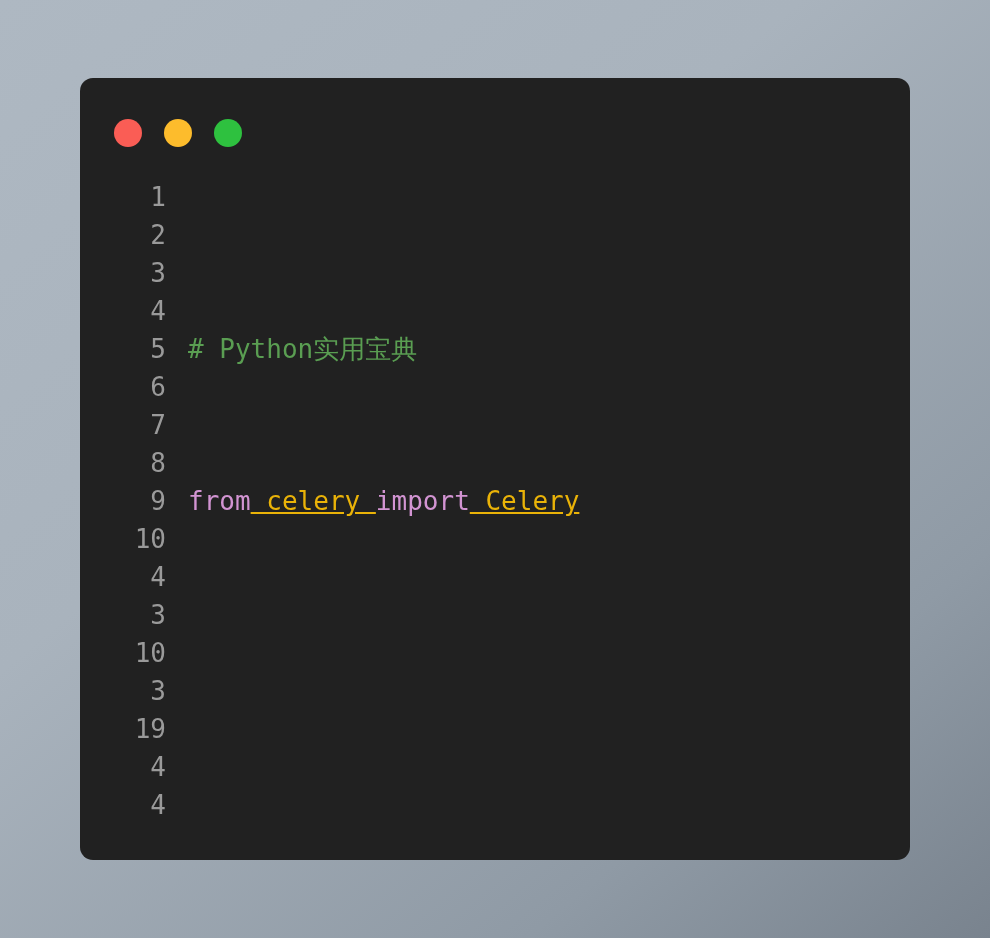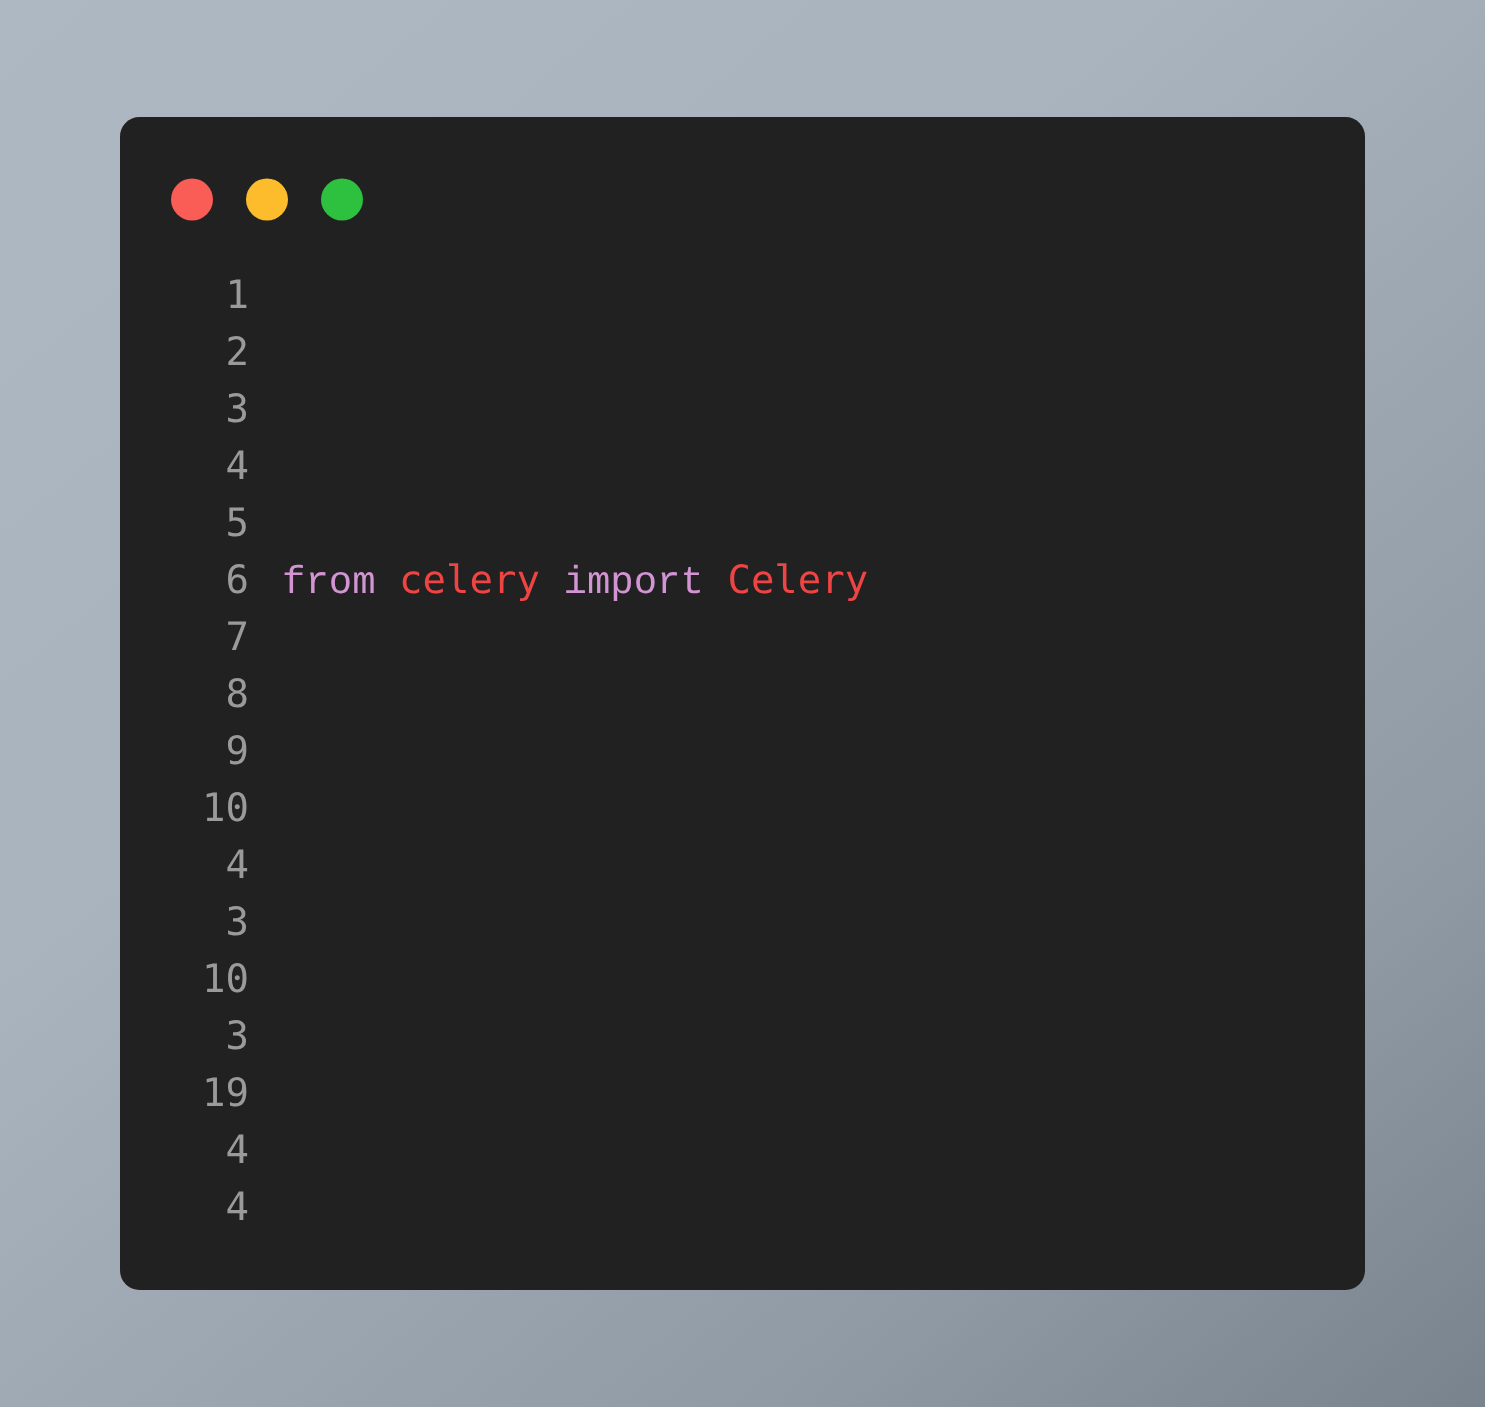--- a/index.html
+++ b/index.html
@@ -80,22 +80,22 @@
     white-space: pre;
   }
   .code-lines .cl {
     display: block;
     height: 38px;
     white-space: pre;
   }
 
   
   .t-comment { color: #5a9e52; }
-  .t-kw      { color: #d294d2; font-family: Liberation Mono, monospace; }
-  .t-plain   { color: #ef4444; }
+  .t-kw      { color: #d294d2; }
+  .t-plain   { color: #eab308; text-decoration: underline; }
 </style>
 </head>
 <body>
 
 <div id="stage">
 
   <div class="code-card">
 
     <div class="titlebar">
       <span class="dot dot-close"></span>
@@ -121,20 +121,21 @@
         <span class="ln">10</span>
         <span class="ln">3</span>
         <span class="ln">19</span>
         <span class="ln">4</span>
         <span class="ln">4</span>
       </div>
 
       <div class="code-lines">
 
 
+        <span class="cl"><span class="t-comment"># Python实用宝典</span></span>
 
         <span class="cl"><span class="t-kw">from</span><span class="t-plain"> celery </span><span class="t-kw">import</span><span class="t-plain"> Celery</span></span>
 
         <span class="cl"></span>
 
         
 
         
 
         

